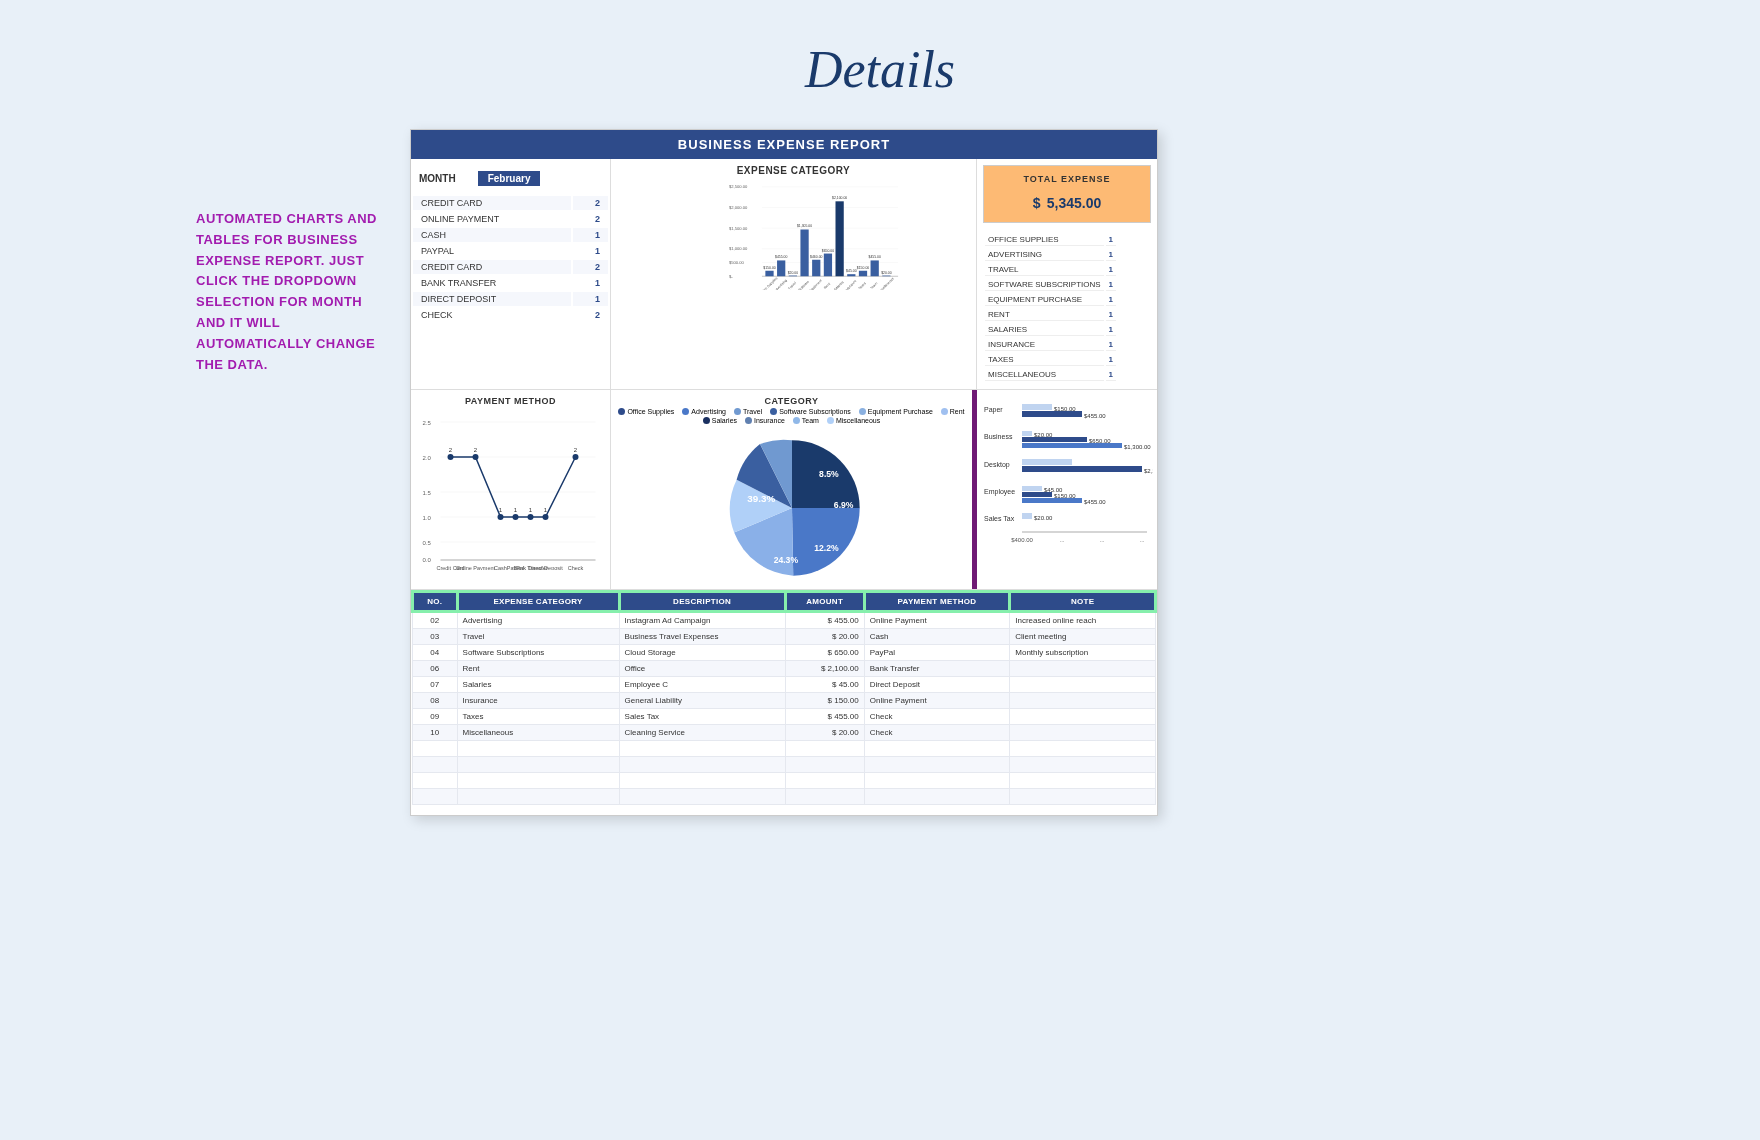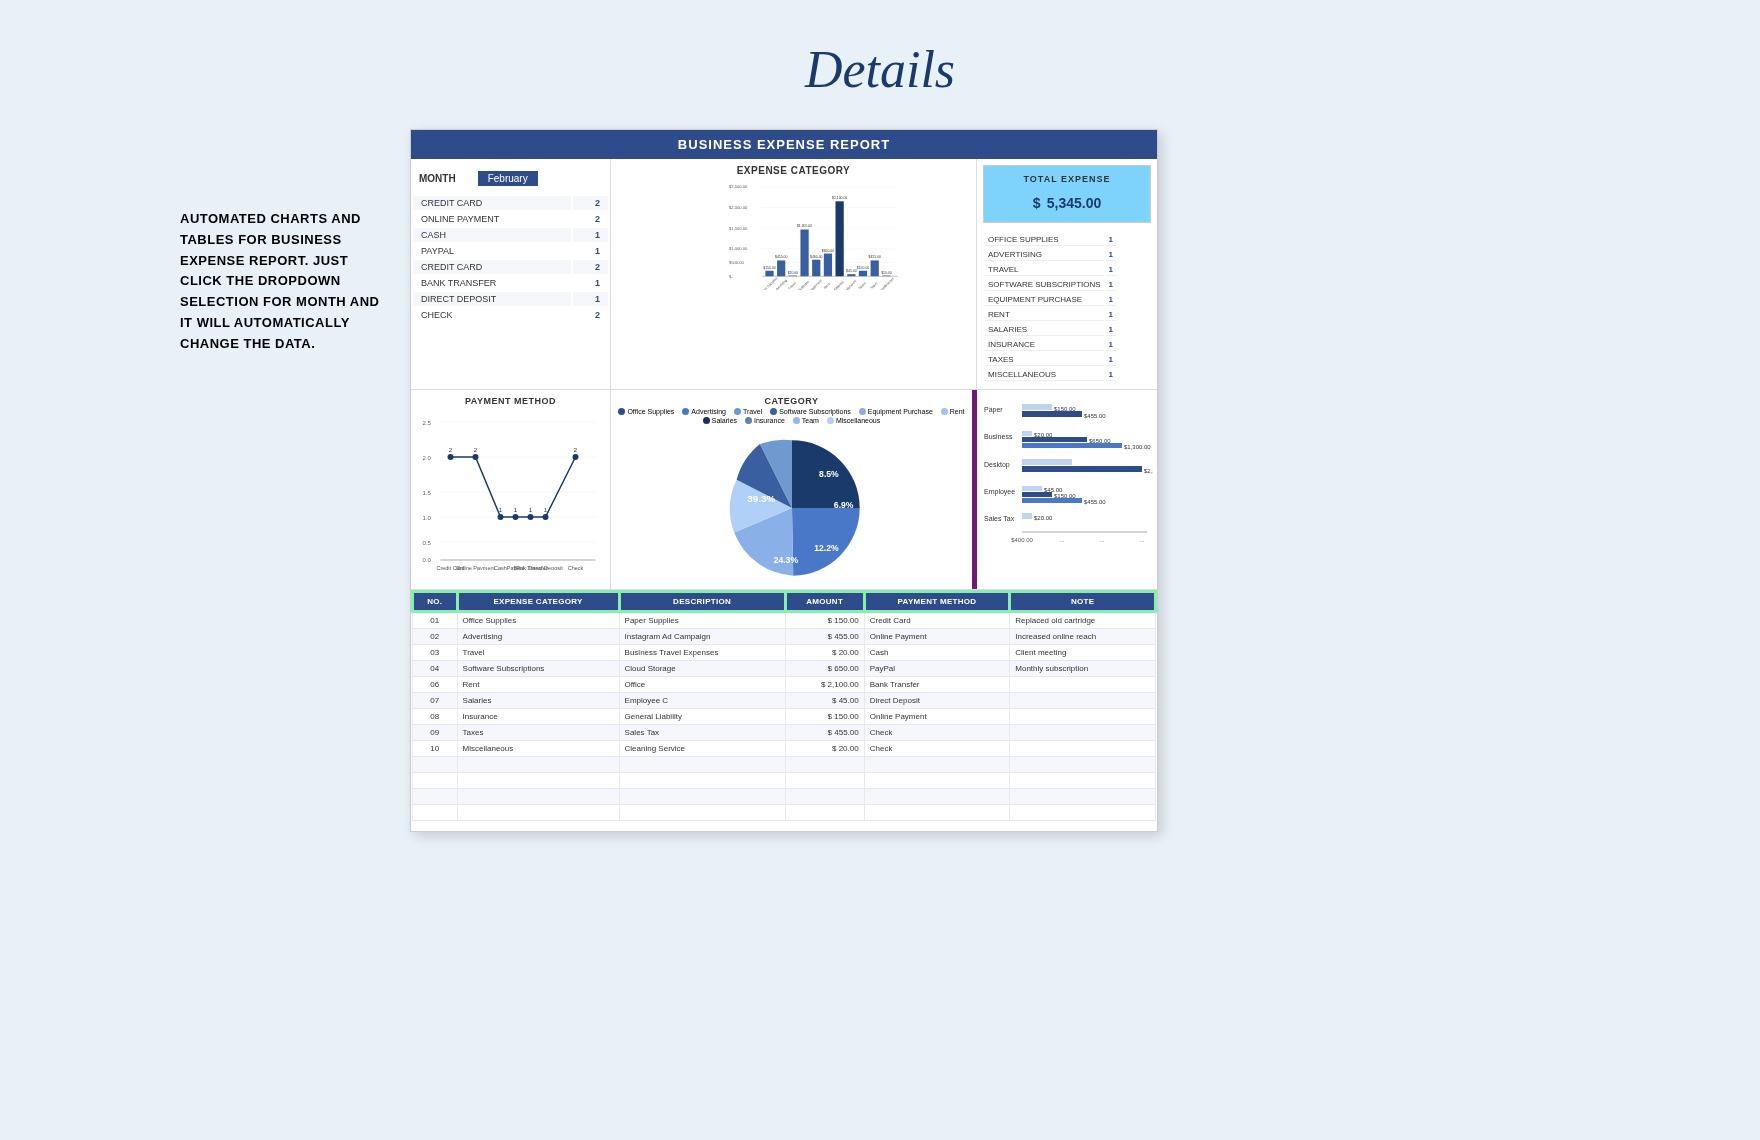--- a/index.html
+++ b/index.html
@@ -28,24 +28,25 @@
       align-items: flex-start;
     }
     .sidebar-text {
       width: 200px;
       flex-shrink: 0;
       padding-top: 80px;
     }
     .sidebar-text p {
       font-size: 13px;
       font-weight: bold;
-      color: #000000;
+      color: #a21caf;
       line-height: 1.6;
       text-transform: uppercase;
       letter-spacing: 0.5px;
+      margin-left: 16px;
     }
     .report-container {
       background: white;
       border: 1px solid #ccc;
       box-shadow: 4px 4px 12px rgba(0,0,0,0.15);
       width: 748px;
       flex-shrink: 0;
       padding-bottom: 10px;
     }
     .report-header {
@@ -74,21 +75,21 @@
       padding: 4px 8px 8px 8px;
       font-size: 10px;
       font-weight: bold;
       color: #333;
     }
     .month-badge {
       background: #2e4b8a;
       color: white;
       padding: 2px 10px;
       font-size: 10px;
-      font-weight: normal;
+      font-weight: bold;
     }
     .payment-table {
       width: 100%;
       font-size: 9px;
     }
     .payment-table tr td {
       padding: 2px 8px;
       color: #333;
     }
     .payment-table tr td:last-child {
@@ -121,21 +122,21 @@
     .bar-chart-svg {
       width: 100%;
       height: 100%;
     }
     .right-panel {
       width: 180px;
       flex-shrink: 0;
       padding: 6px;
     }
     .total-expense-box {
-      background: #7dd3fc;
+      background: #fdba74;
       border: 1px solid #ccc;
       padding: 8px;
       text-align: center;
       margin-bottom: 8px;
     }
     .total-expense-label {
       font-size: 9px;
       font-weight: bold;
       letter-spacing: 1px;
       color: #333;
@@ -612,28 +613,20 @@
           <tr>
             <th>NO.</th>
             <th>EXPENSE CATEGORY</th>
             <th>DESCRIPTION</th>
             <th>AMOUNT</th>
             <th>PAYMENT METHOD</th>
             <th>NOTE</th>
           </tr>
         </thead>
         <tbody id="data-table-tbody">
-        <tr>
-    <td class="center">01</td>
-    <td>Office Supplies</td>
-    <td>Paper Supplies</td>
-    <td class="amount">$    150.00</td>
-    <td>Credit Card</td>
-    <td>Replaced old cartridge</td>
-  </tr>
             <tr>
     <td class="center">02</td>
     <td>Advertising</td>
     <td>Instagram Ad Campaign</td>
     <td class="amount">$    455.00</td>
     <td>Online Payment</td>
     <td>Increased online reach</td>
   </tr>
             <tr>
     <td class="center">03</td>

